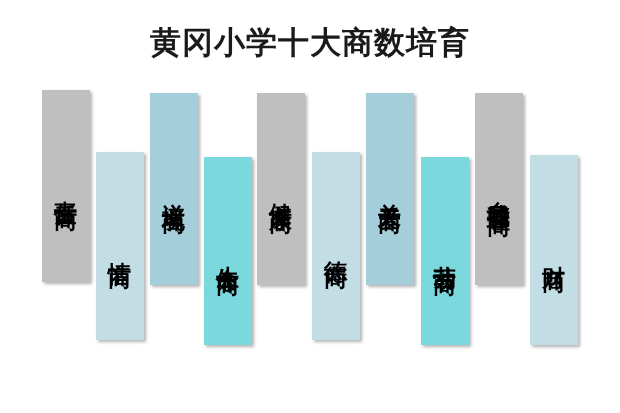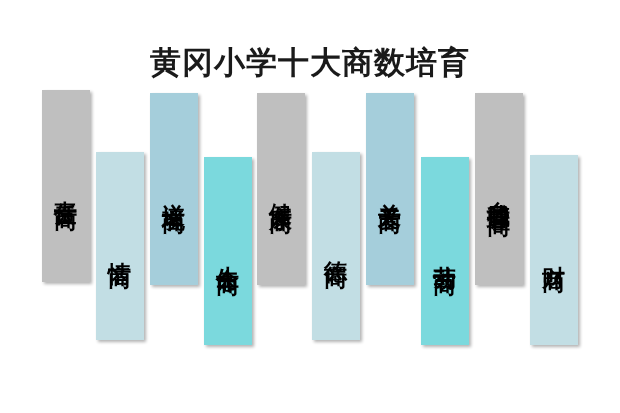--- a/index.html
+++ b/index.html
@@ -15,21 +15,21 @@
   }
   #slide {
     position: relative;
     width: 620px;
     height: 413px;
     background: #ffffff;
   }
   #slide-title {
     position: absolute;
     left: 0;
-    top: 42px;
+    top: 22px;
     width: 620px;
     text-align: center;
     font-family: "DejaVu Sans", "Liberation Sans", sans-serif;
     font-size: 31px;
     font-weight: bold;
     line-height: 40px;
     letter-spacing: 1px;
     color: #1a1a1a;
     white-space: nowrap;
   }

